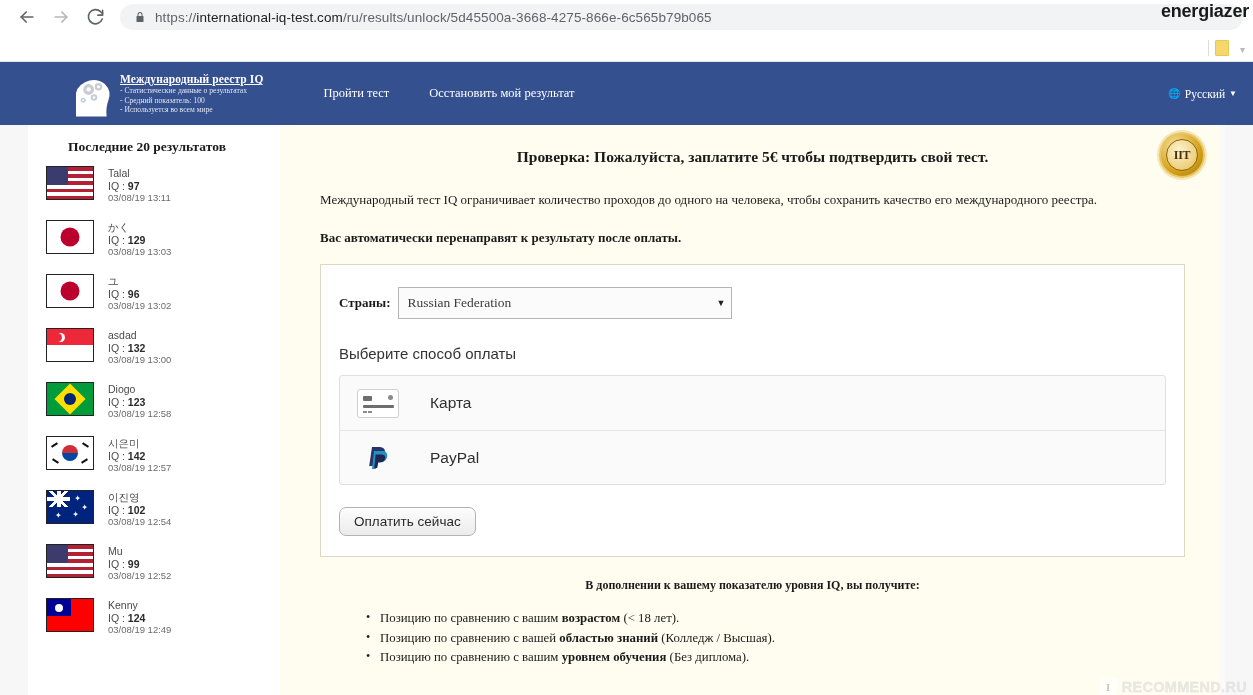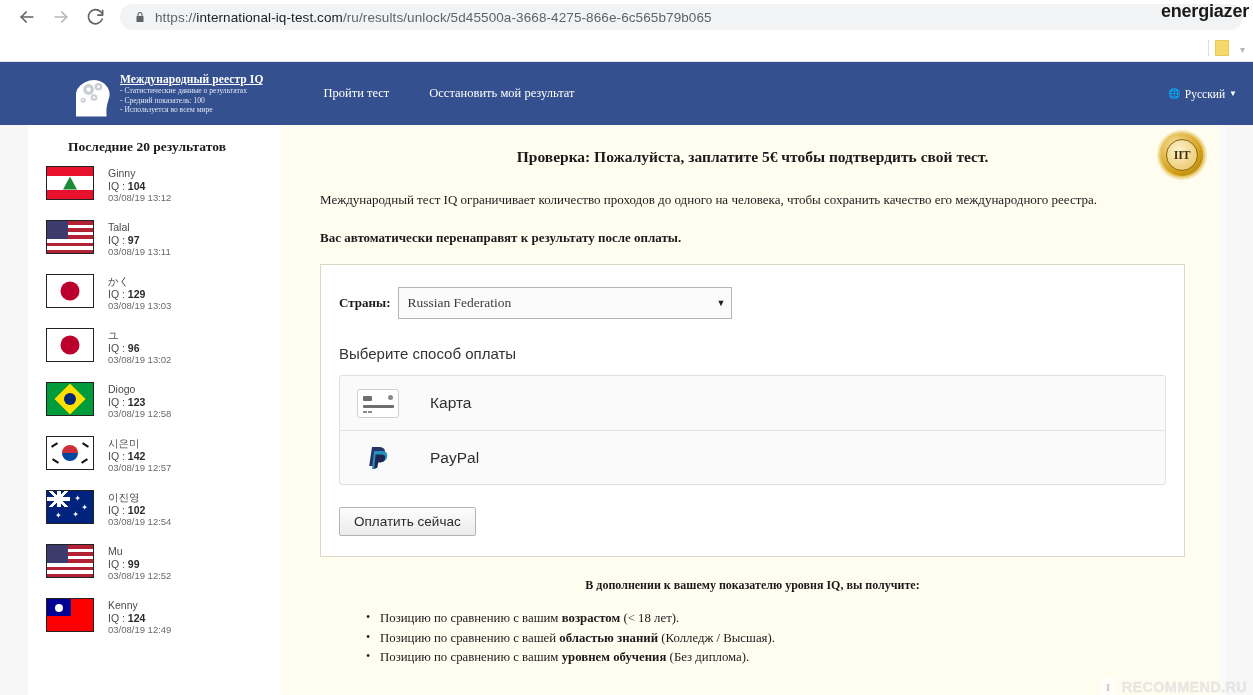--- a/index.html
+++ b/index.html
@@ -379,21 +379,21 @@
     color: #2f2f2f;
   }
   .pay-now-btn {
     margin-top: 22px;
     display: inline-block;
     padding: 6px 14px;
     font-size: 13.5px;
     color: #2a2a2a;
     background: linear-gradient(#fdfdfd, #ebebeb);
     border: 1px solid #b3b3b3;
-    border-radius: 2px;
+    border-radius: 7px;
     cursor: pointer;
   }
 
   .extras-title {
     font-family: "Liberation Serif", serif;
     font-size: 12px;
     font-weight: bold;
     color: #1a1a1a;
     text-align: center;
     margin-top: 21px;
@@ -518,28 +518,20 @@
     <span class="lang-caret">▼</span>
   </div>
 </div>
 
 <div class="page-body">
 
   <div class="sidebar">
     <div class="sidebar-title">Последние 20 результатов</div>
     <div id="results-container">
         <div class="result-item">
-          <span class="flag f-lebanon"></span>
-          <span class="result-info">
-            <div class="r-name">Ginny</div>
-            <div class="r-iq"><span>IQ : </span><b>104</b></div>
-            <div class="r-date">03/08/19 13:12</div>
-          </span>
-        </div>
-        <div class="result-item">
           <span class="flag f-usa"></span>
           <span class="result-info">
             <div class="r-name">Talal</div>
             <div class="r-iq"><span>IQ : </span><b>97</b></div>
             <div class="r-date">03/08/19 13:11</div>
           </span>
         </div>
         <div class="result-item">
           <span class="flag f-japan"></span>
           <span class="result-info">
@@ -547,20 +539,28 @@
             <div class="r-iq"><span>IQ : </span><b>129</b></div>
             <div class="r-date">03/08/19 13:03</div>
           </span>
         </div>
         <div class="result-item">
           <span class="flag f-japan"></span>
           <span class="result-info">
             <div class="r-name">ユ</div>
             <div class="r-iq"><span>IQ : </span><b>96</b></div>
             <div class="r-date">03/08/19 13:02</div>
+          </span>
+        </div>
+        <div class="result-item">
+          <span class="flag f-singapore"></span>
+          <span class="result-info">
+            <div class="r-name">asdad</div>
+            <div class="r-iq"><span>IQ : </span><b>132</b></div>
+            <div class="r-date">03/08/19 13:00</div>
           </span>
         </div>
         <div class="result-item">
           <span class="flag f-brazil">
             <span class="globe-dot"></span>
           </span>
           <span class="result-info">
             <div class="r-name">Diogo</div>
             <div class="r-iq"><span>IQ : </span><b>123</b></div>
             <div class="r-date">03/08/19 12:58</div>

